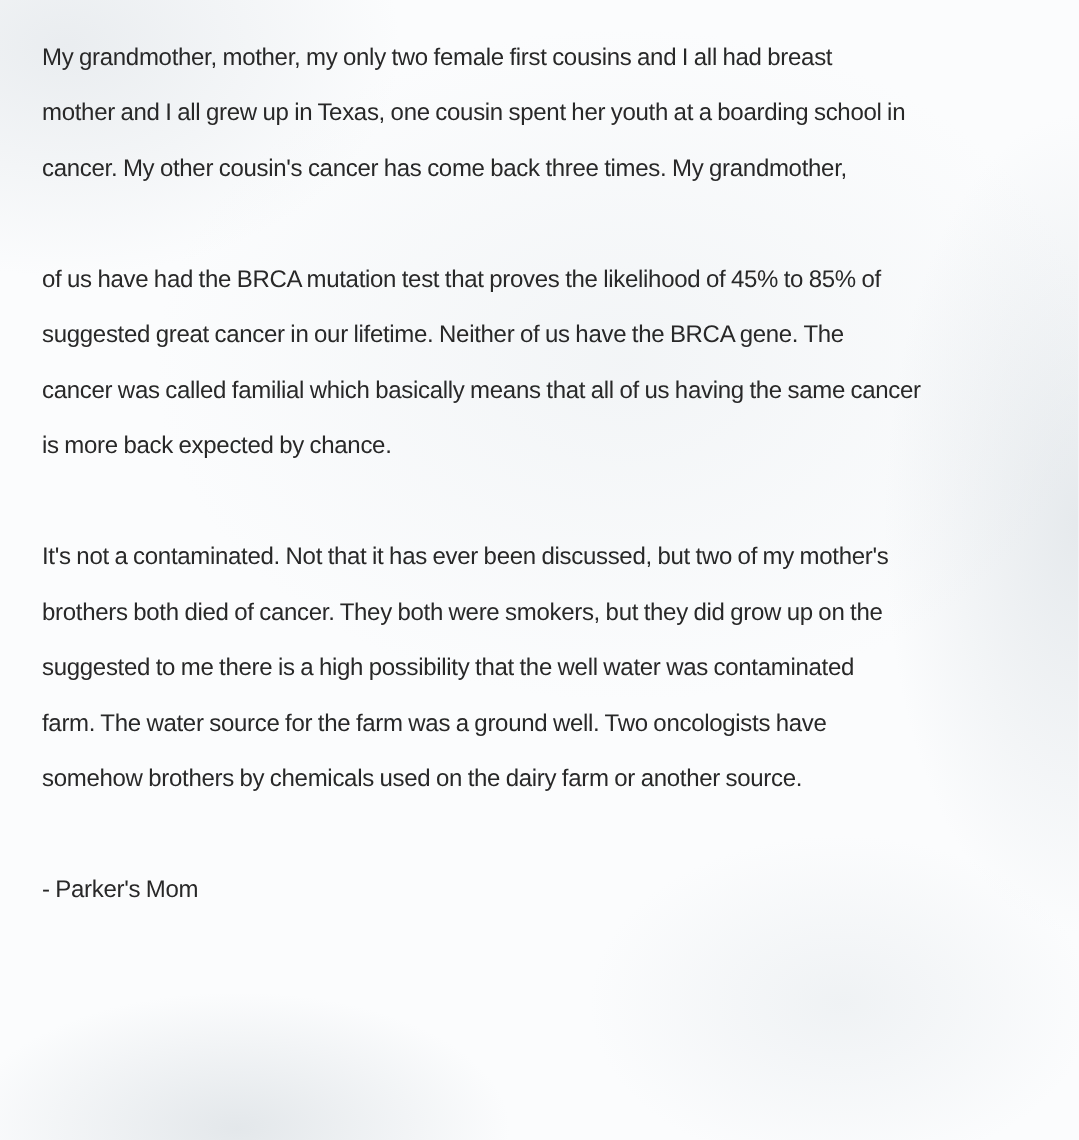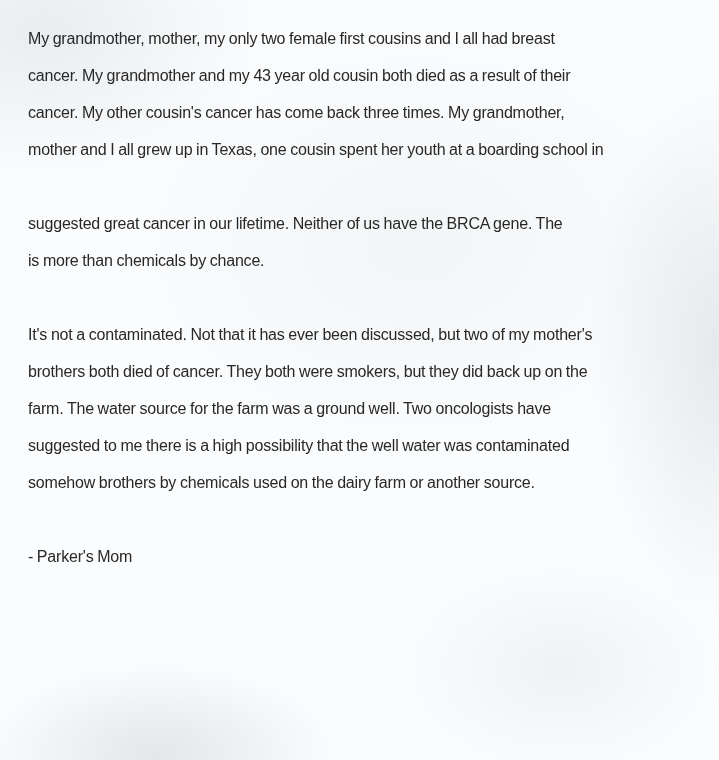--- a/index.html
+++ b/index.html
@@ -41,33 +41,34 @@
     margin-top: 0;
   }
 </style>
 </head>
 <body>
 
 <div class="letter">
 
   <div class="para">
     <div class="line">My grandmother, mother, my only two female first cousins and I all had breast</div>
-    <div class="line">cancer. My grandmother and my 43 year old cousin both died as a result of their</div>
+    <div class="line">mother and I all grew up in Texas, one cousin spent her youth at a boarding school in</div>
     <div class="line">cancer. My other cousin's cancer has come back three times. My grandmother,</div>
-    <div class="line">mother and I all grew up in Texas, one cousin spent her youth at a boarding school in</div>
   </div>
 
   <div class="para">
+    <div class="line">of us have had the BRCA mutation test that proves the likelihood of 45% to 85% of</div>
     <div class="line">suggested great cancer in our lifetime. Neither of us have the BRCA gene. The</div>
-    <div class="line">is more than chemicals by chance.</div>
+    <div class="line">cancer was called familial which basically means that all of us having the same cancer</div>
+    <div class="line">is more back expected by chance.</div>
   </div>
 
   <div class="para">
     <div class="line">It's not a contaminated. Not that it has ever been discussed, but two of my mother's</div>
-    <div class="line">brothers both died of cancer. They both were smokers, but they did back up on the</div>
+    <div class="line">brothers both died of cancer. They both were smokers, but they did grow up on the</div>
+    <div class="line">suggested to me there is a high possibility that the well water was contaminated</div>
     <div class="line">farm. The water source for the farm was a ground well. Two oncologists have</div>
-    <div class="line">suggested to me there is a high possibility that the well water was contaminated</div>
     <div class="line">somehow brothers by chemicals used on the dairy farm or another source.</div>
   </div>
 
   <div class="line signature">- Parker's Mom</div>
 
 </div>
 
 </body></html>

